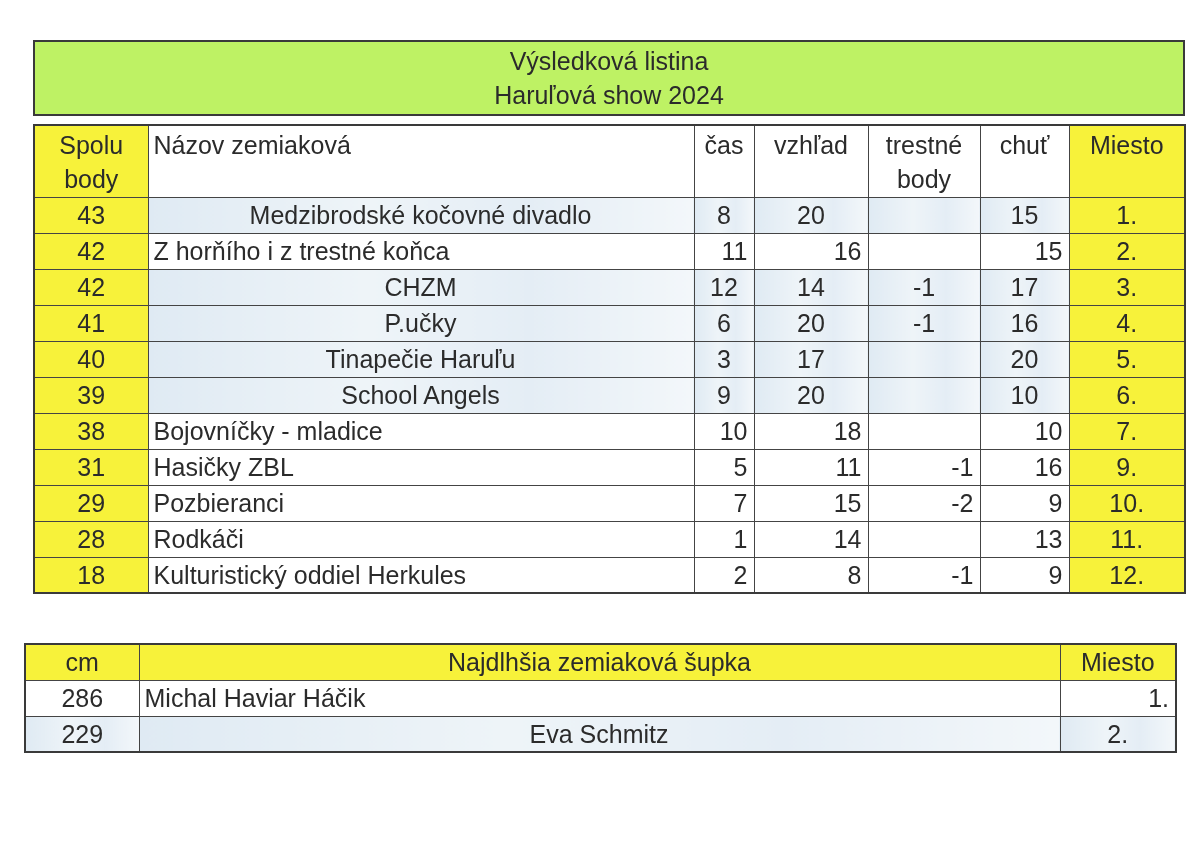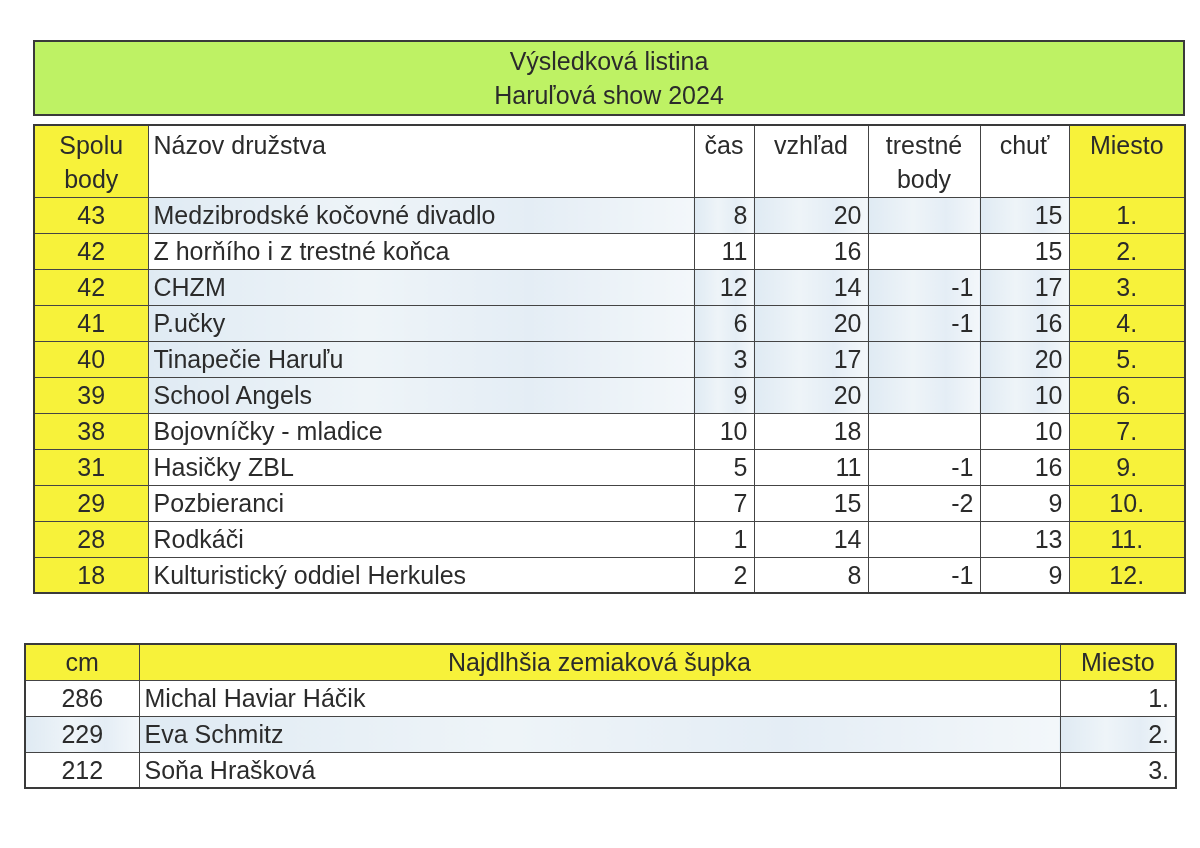--- a/index.html
+++ b/index.html
@@ -21,21 +21,21 @@
     border: 1.5px solid #444; padding: 0 6px; font-size: 25px; color: #2b2b2b;
     white-space: nowrap; overflow: hidden; box-sizing: border-box;
   }
   .yellow { background: #f7f23a; }
   .num { text-align: right; padding-right: 6px; }
   .center { text-align: center; }
   .left { text-align: left; padding-left: 5px; }
   #main { left: 33px; top: 124px; width: 1151px; }
   #main tr.hdr td { height: 72px; vertical-align: top; line-height: 34px; padding-top: 2px; }
   #main tr.row td { height: 36px; line-height: 34px; }
-  tr.tint td.tint { background: linear-gradient(90deg, #dfeaf3 0%, #eef4f8 40%, #e4edf5 70%, #f3f7fa 100%); }
+  tr.tint td.tint { background: linear-gradient(90deg, #dfeaf3 0%, #eef4f8 40%, #e4edf5 70%, #f3f7fa 100%); text-align: center; }
   #peel { left: 24px; top: 643px; width: 1151px; }
   #peel td { height: 36px; line-height: 34px; }
 </style>
 </head>
 <body>
 
 <div class="title-block">
   <div class="title-line">Výsledková listina</div>
   <div class="title-line">Haruľová show 2024</div>
 </div>
@@ -49,21 +49,21 @@
       <col style="width:112px">
       <col style="width:89px">
       <col style="width:116px">
   </colgroup>
   <tbody>
       <tr class="hdr">
     <td class="yellow center">
       <div>Spolu</div>
       <div>body</div>
     </td>
-    <td class="left">Názov družstva</td>
+    <td class="left">Názov zemiaková</td>
     <td class="center">čas</td>
     <td class="center">vzhľad</td>
     <td class="center">
       <div>trestné</div>
       <div>body</div>
     </td>
     <td class="center">chuť</td>
     <td class="yellow center">Miesto</td>
   </tr>
   </tbody>
@@ -187,19 +187,14 @@
       <tr>
         <td class="center tint">286</td>
         <td class="left tint">Michal Haviar Háčik</td>
         <td class="num tint">1.</td>
       </tr>
       <tr class="tint">
         <td class="center tint">229</td>
         <td class="left tint">Eva Schmitz</td>
         <td class="num tint">2.</td>
       </tr>
-      <tr>
-        <td class="center tint">212</td>
-        <td class="left tint">Soňa Hrašková</td>
-        <td class="num tint">3.</td>
-      </tr>
     </tbody>
 </table>
 
 </body></html>

